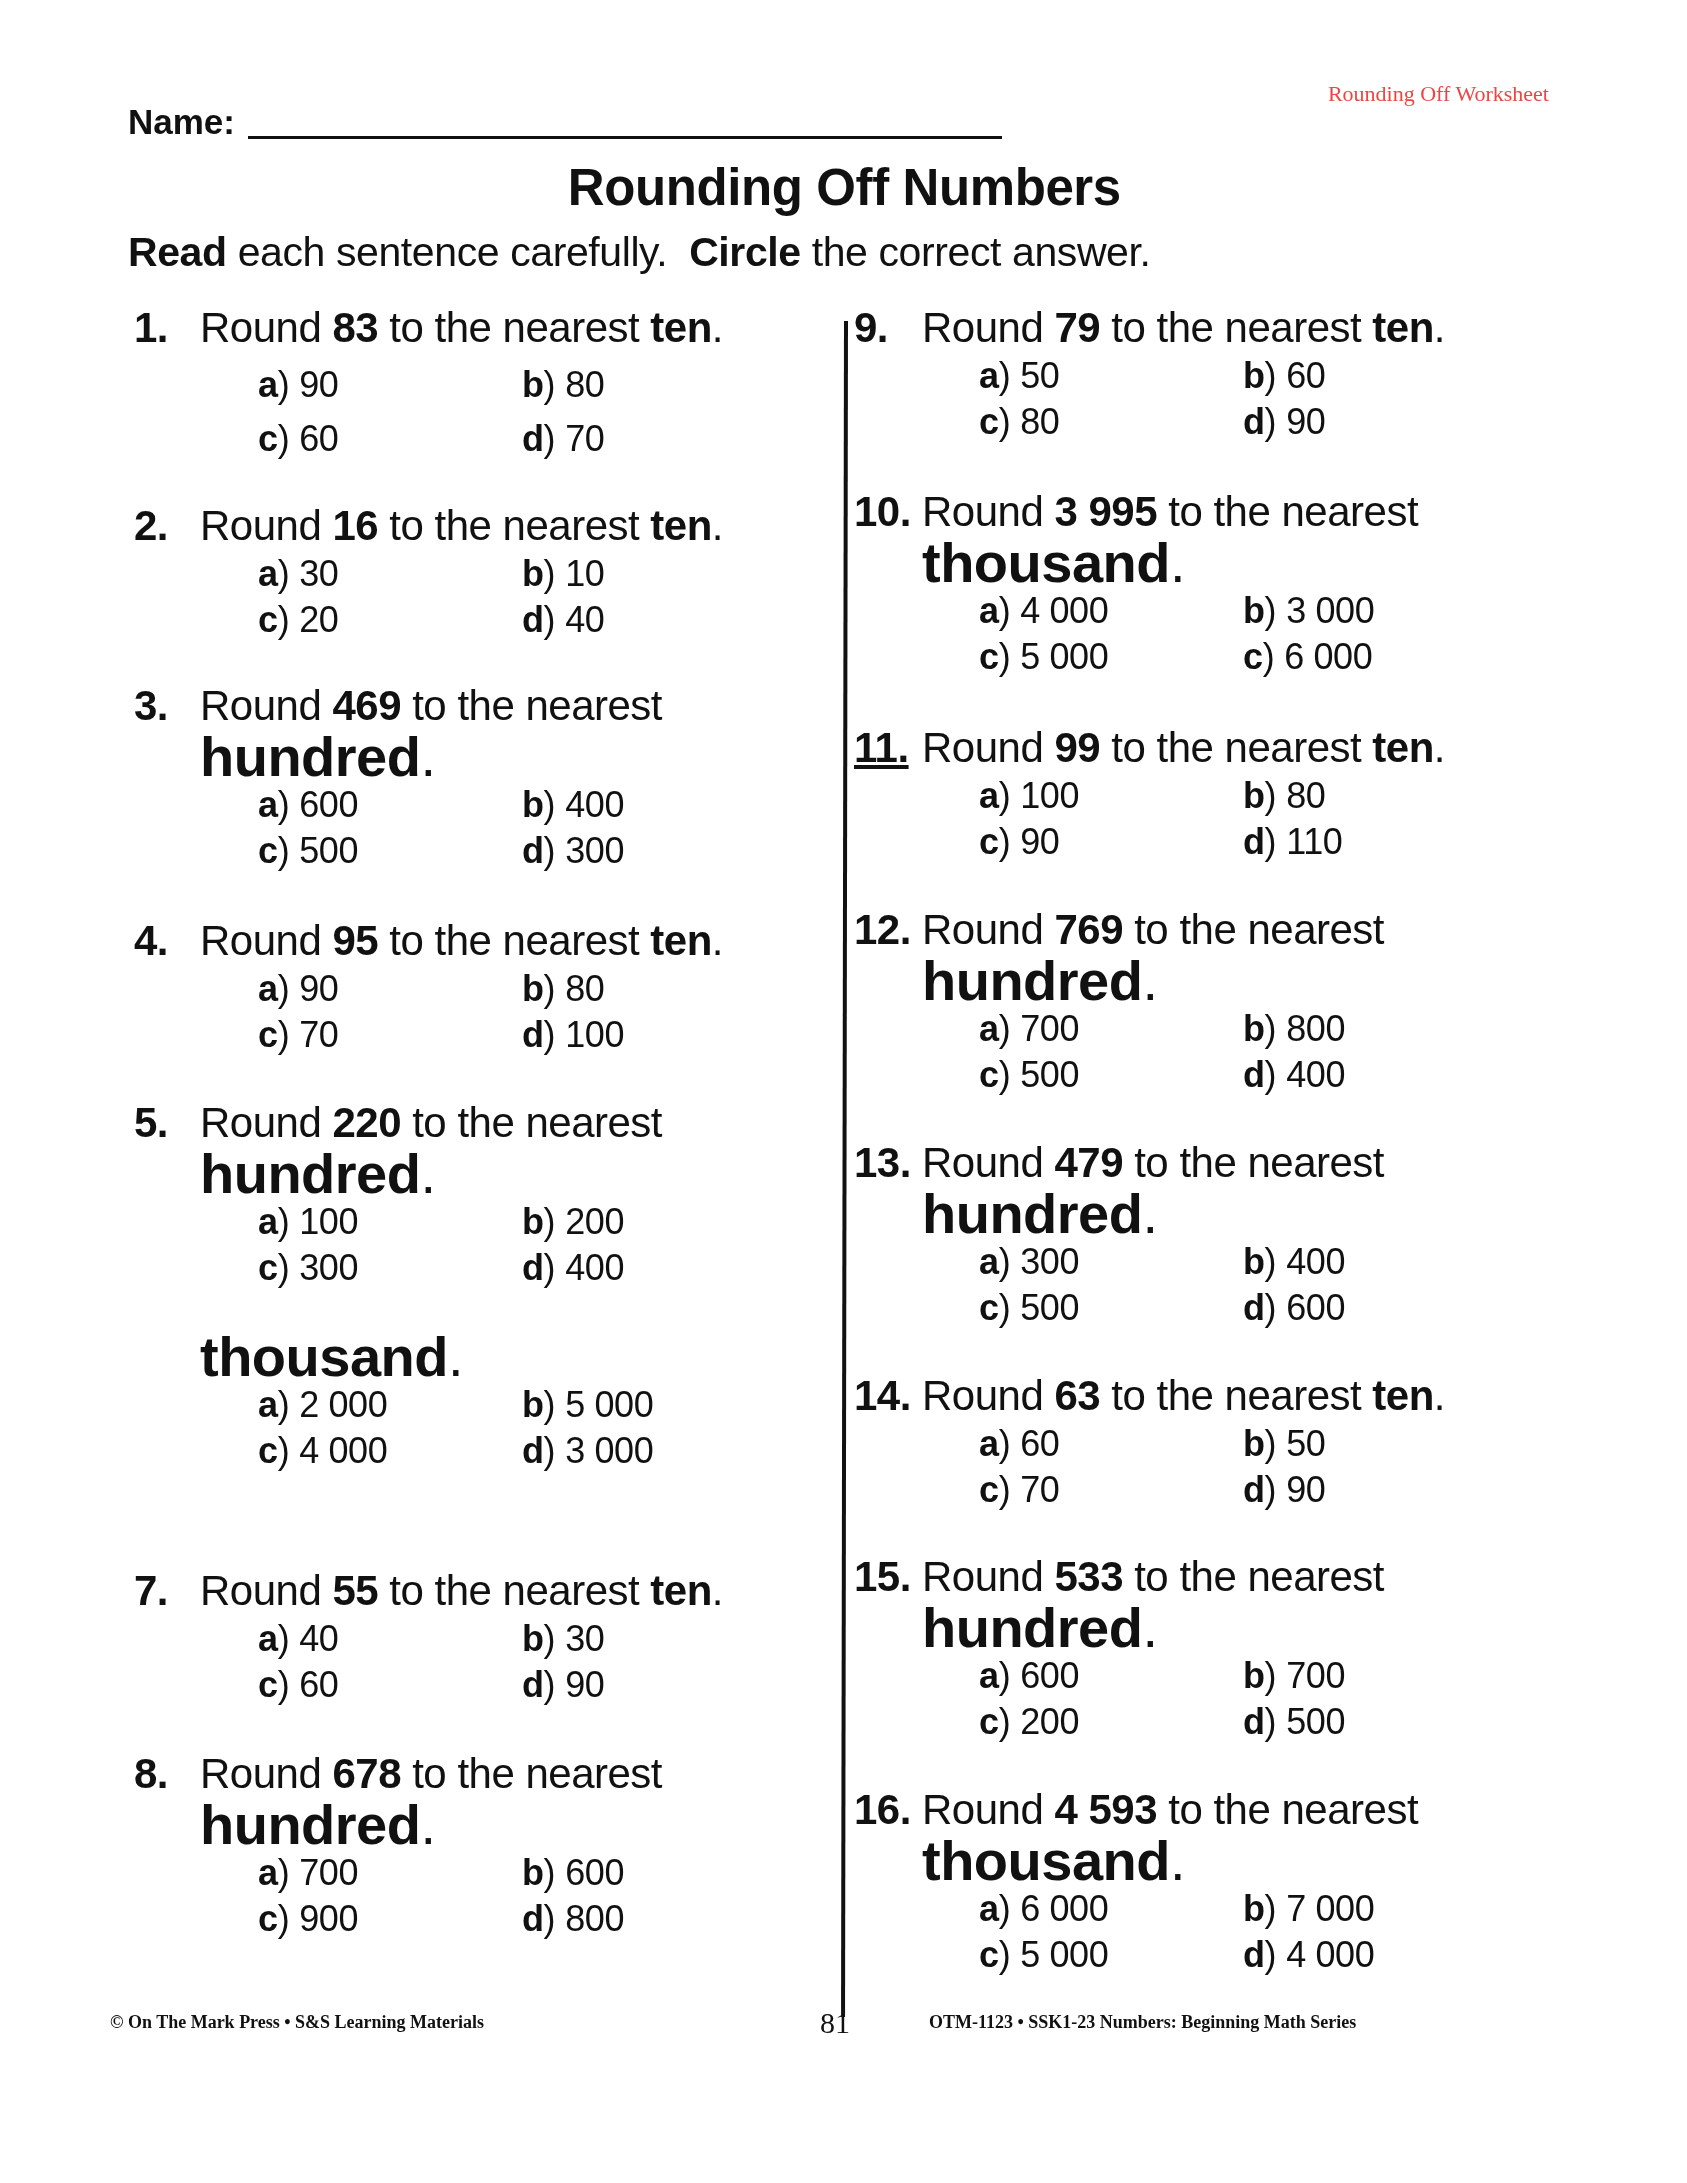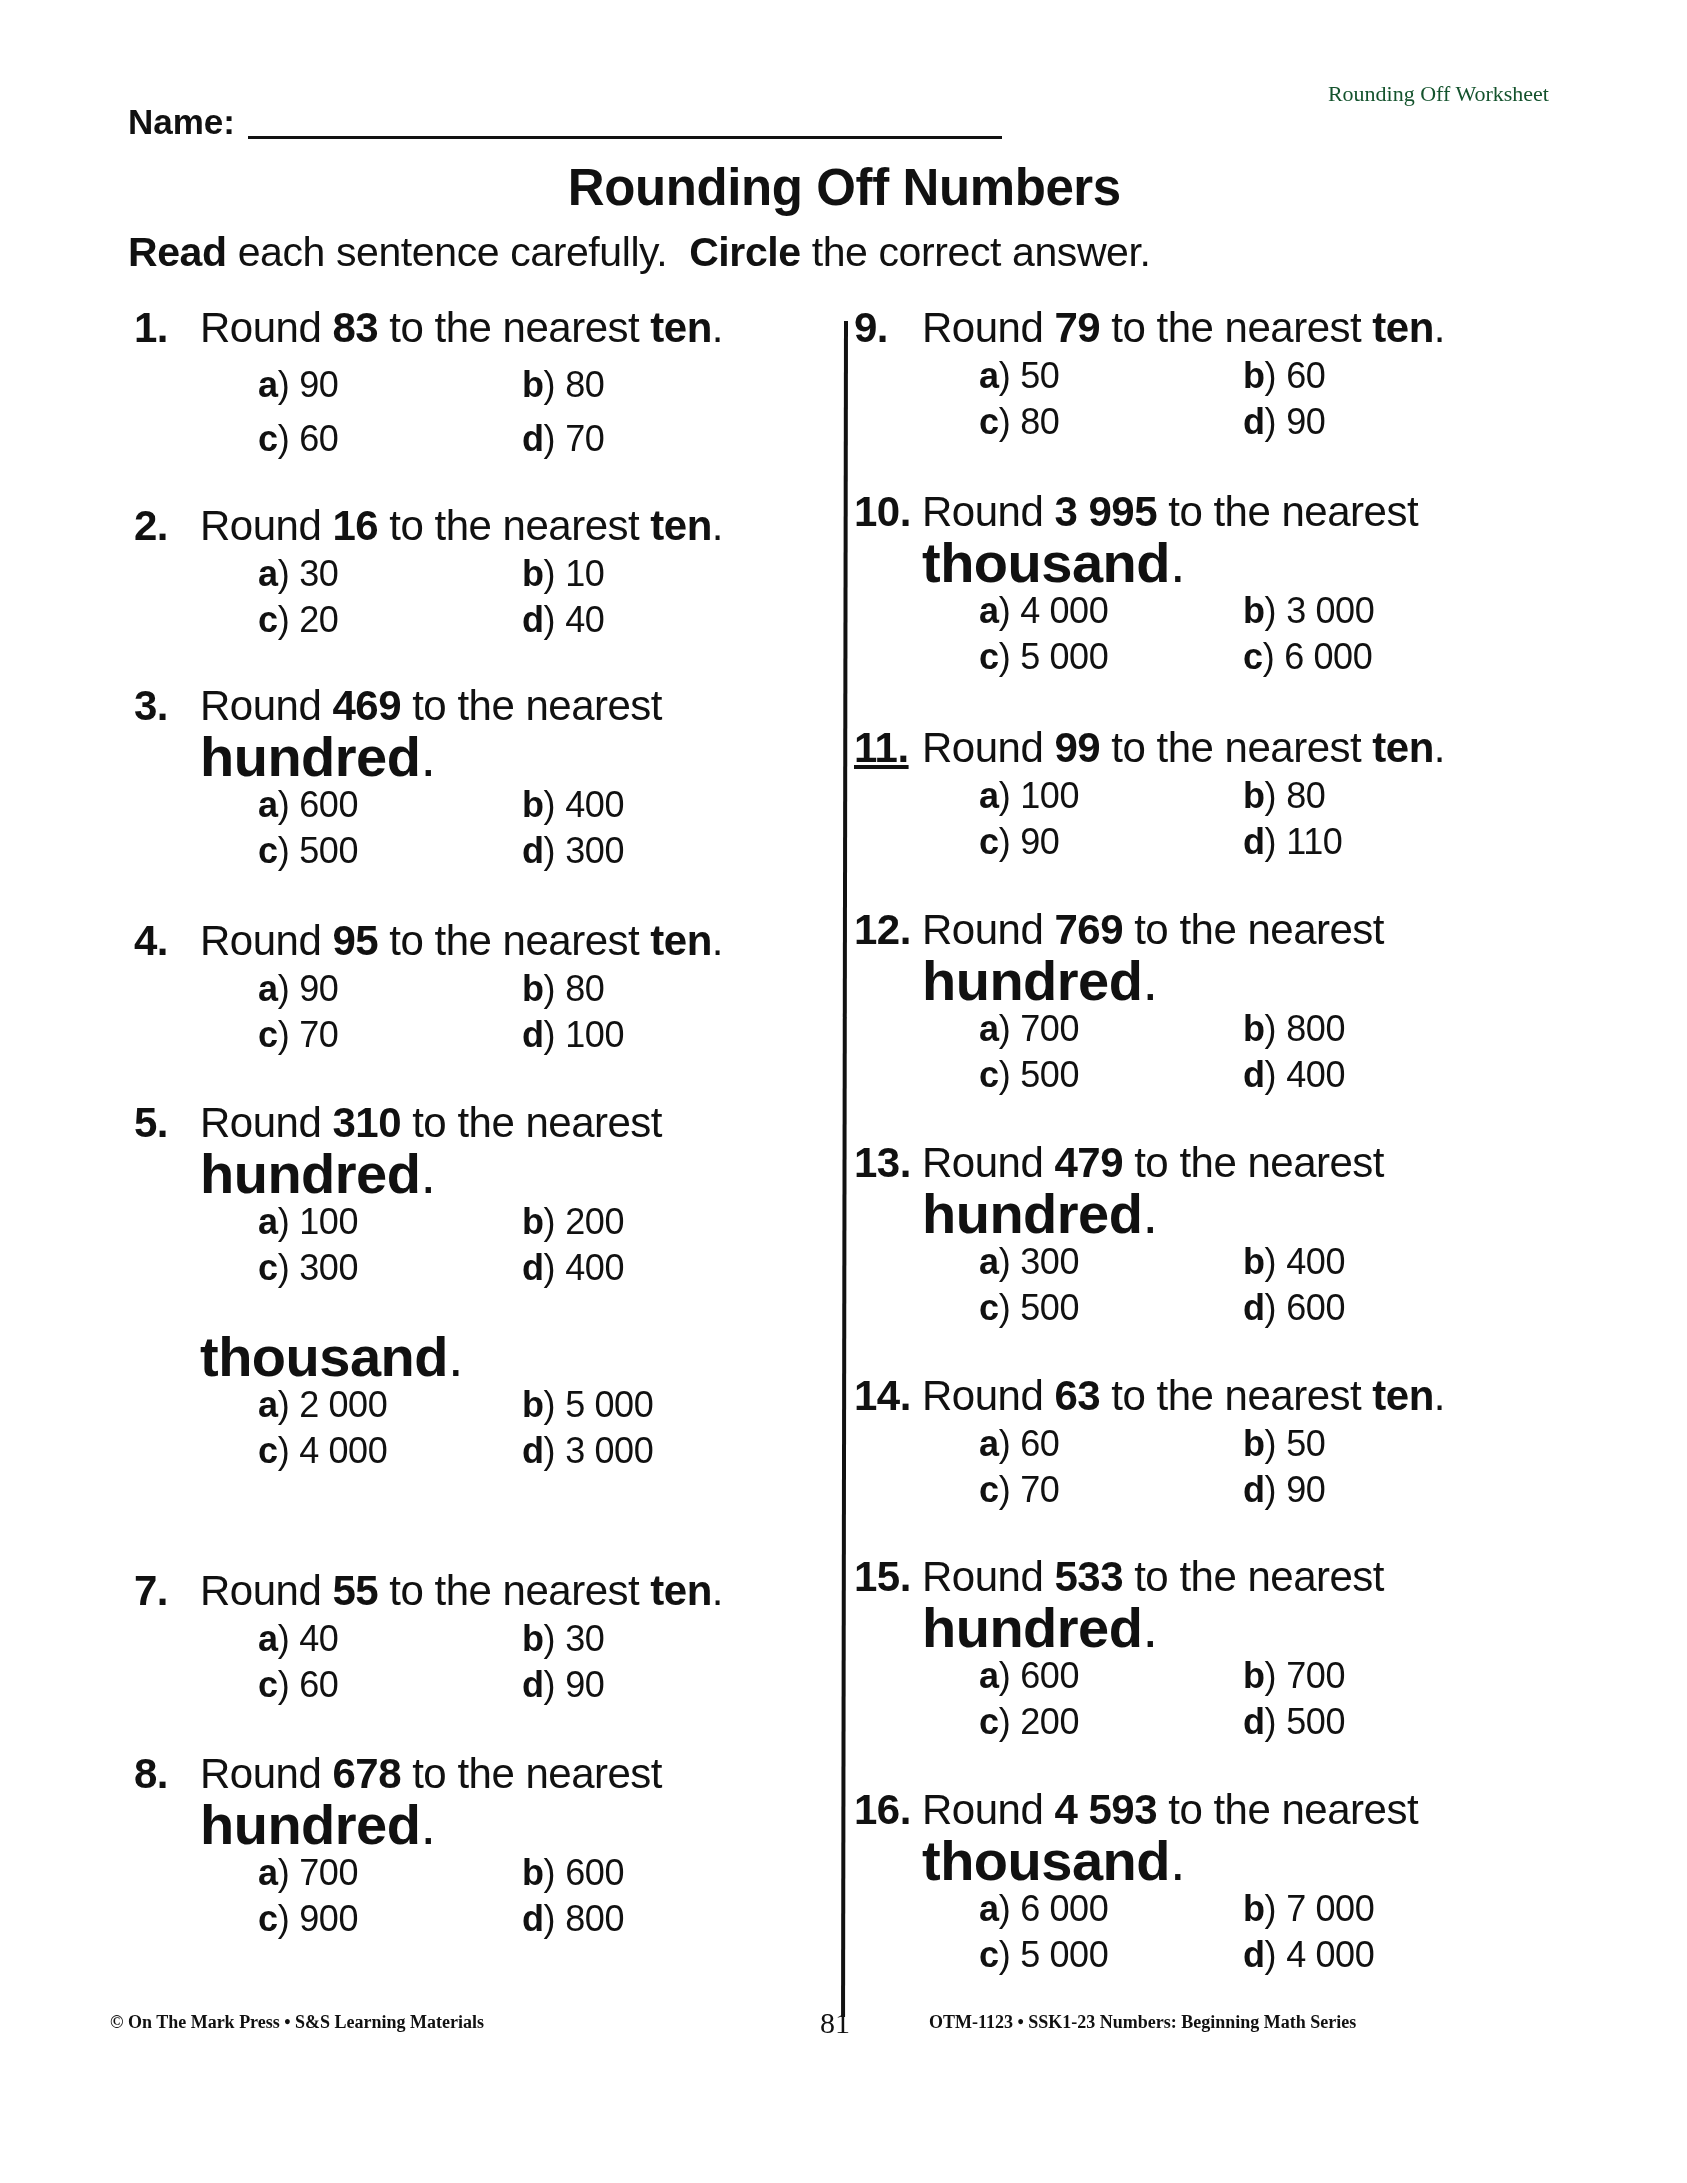--- a/index.html
+++ b/index.html
@@ -21,21 +21,21 @@
     width: 1687px; height: 2183px;
   }
   .running-head {
     position: absolute;
     left: 1285px;
     top: 81px;
     width: 264px;
     text-align: right;
     font-family: "Liberation Serif", "DejaVu Serif", serif;
     font-size: 22px;
-    color: #14532d;
+    color: #ef4444;
   }
   .name-row {
     position: absolute;
     left: 128px;
     top: 102px;
     display: flex;
     align-items: flex-end;
   }
   .name-label {
     font-size: 35px;
@@ -175,21 +175,21 @@
       <div class="question" style="left: 134px; top: 915px;">
         <div class="q-line"><span class="q-num" style="width: 66px;">4.</span><span class="q-text"><span style="white-space: pre;">Round </span><b>95</b><span style="white-space: pre;"> to the nearest </span><b>ten</b><span>.</span></span></div>
         <div class="options" style="margin-left: 124px; margin-top: 0px;">
           <div class="opt"><span class="opt-letter">a</span><span class="opt-paren">)</span><span class="opt-val">90</span></div>
           <div class="opt"><span class="opt-letter">b</span><span class="opt-paren">)</span><span class="opt-val">80</span></div>
           <div class="opt"><span class="opt-letter">c</span><span class="opt-paren">)</span><span class="opt-val">70</span></div>
           <div class="opt"><span class="opt-letter">d</span><span class="opt-paren">)</span><span class="opt-val">100</span></div>
         </div>
       </div>
       <div class="question" style="left: 134px; top: 1097px;">
-        <div class="q-line"><span class="q-num" style="width: 66px;">5.</span><span class="q-text"><span style="white-space: pre;">Round </span><b>310</b><span style="white-space: pre;"> to the nearest</span></span></div>
+        <div class="q-line"><span class="q-num" style="width: 66px;">5.</span><span class="q-text"><span style="white-space: pre;">Round </span><b>220</b><span style="white-space: pre;"> to the nearest</span></span></div>
         <div class="q-cont" style="margin-left: 66px;"><span>hundred</span><span style="font-weight: normal;">.</span></div>
         <div class="options" style="margin-left: 124px; margin-top: 0px;">
           <div class="opt"><span class="opt-letter">a</span><span class="opt-paren">)</span><span class="opt-val">100</span></div>
           <div class="opt"><span class="opt-letter">b</span><span class="opt-paren">)</span><span class="opt-val">200</span></div>
           <div class="opt"><span class="opt-letter">c</span><span class="opt-paren">)</span><span class="opt-val">300</span></div>
           <div class="opt"><span class="opt-letter">d</span><span class="opt-paren">)</span><span class="opt-val">400</span></div>
         </div>
       </div>
       <div class="question" style="left: 134px; top: 1331px;">
         <div class="q-cont" style="margin-left: 66px;"><span>thousand</span><span style="font-weight: normal;">.</span></div>

